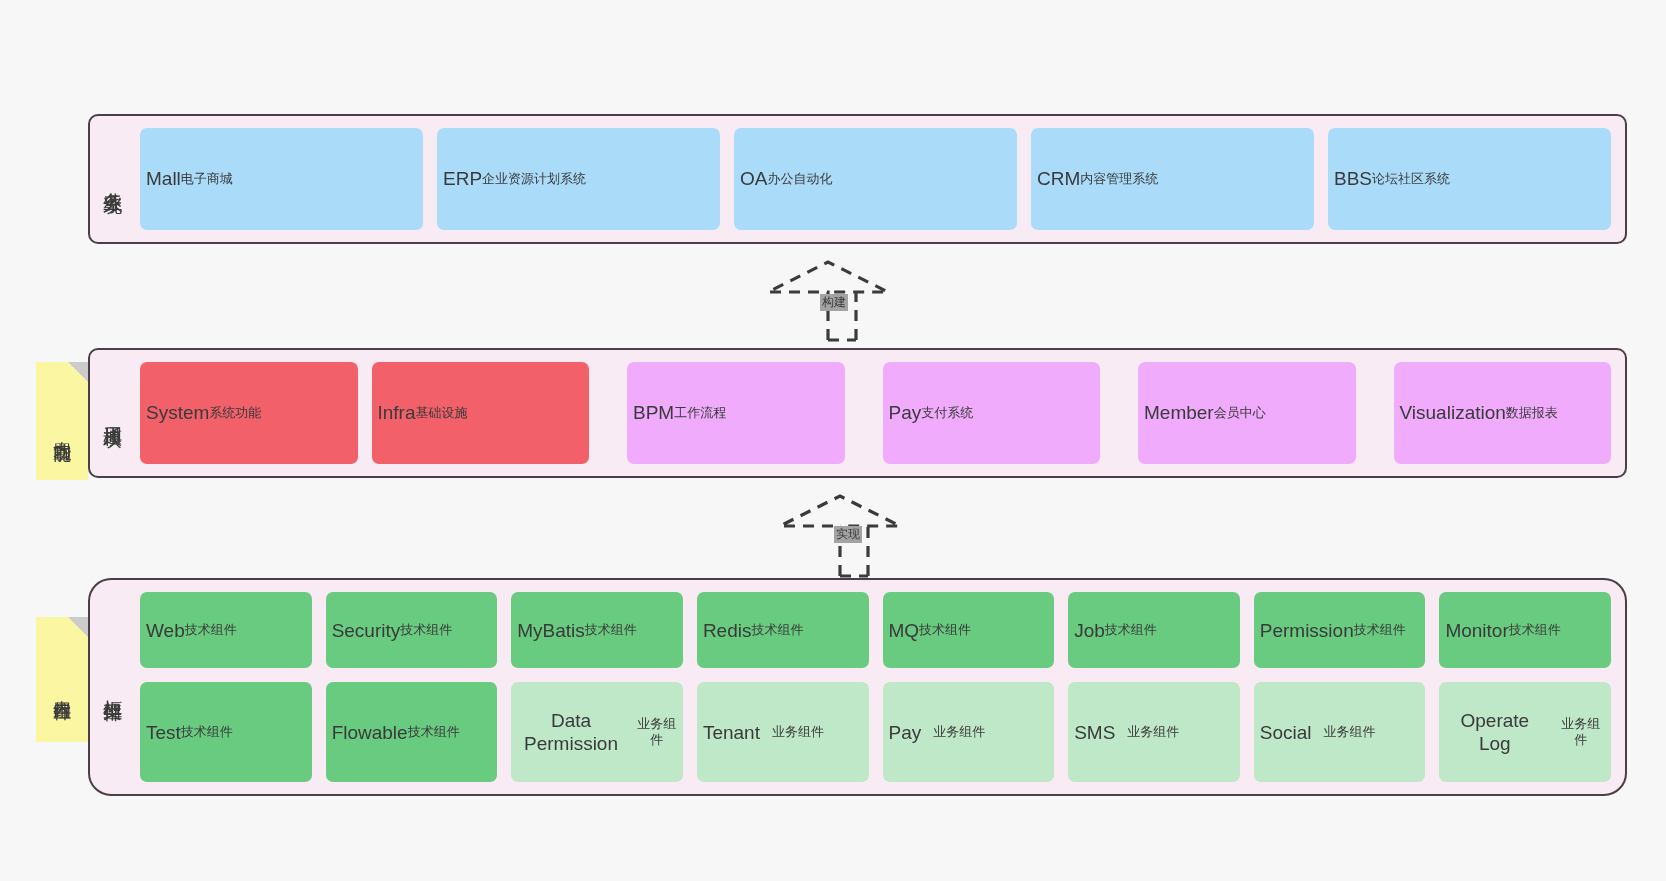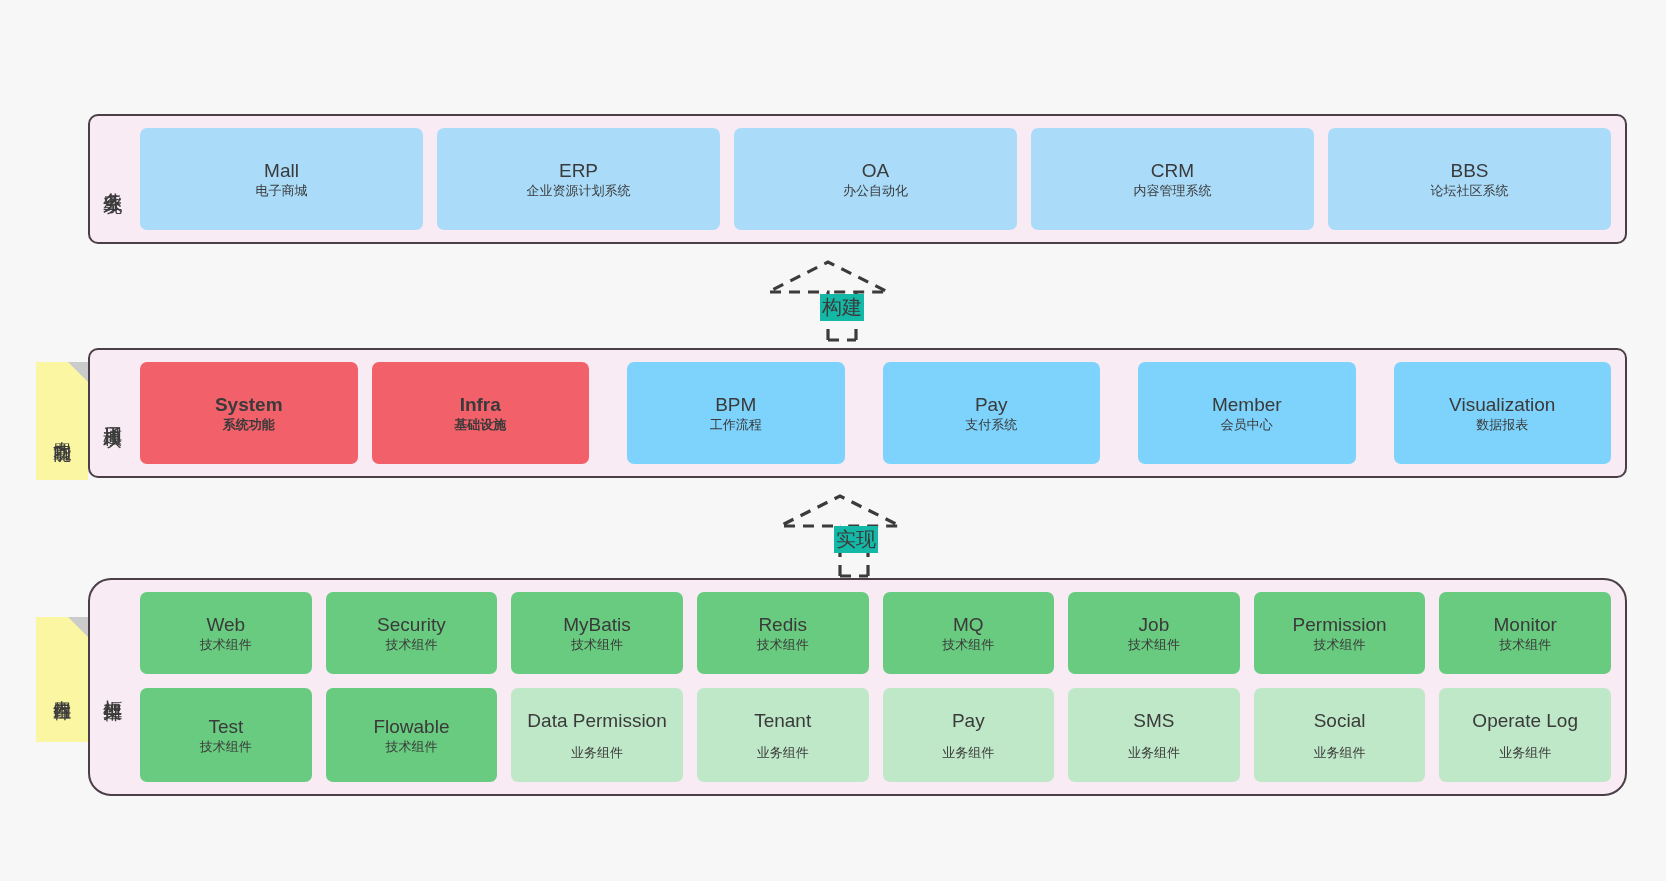--- a/index.html
+++ b/index.html
@@ -62,42 +62,42 @@
   }
   .card-row {
     display: flex;
     gap: 14px;
     flex: 1 1 auto;
   }
   .card {
     flex: 1 1 0;
     border-radius: 7px;
     display: flex;
-    flex-direction: column;
+    flex-direction: row;
     align-items: center;
-    justify-content: center;
+    justify-content: flex-start;
     text-align: center;
     line-height: 1.22;
     box-sizing: border-box;
     padding: 4px 6px;
     min-width: 0;
   }
   .card .t-en {
     font-size: 19px;
     color: #3a3a3a;
   }
   .card .t-cn {
     font-size: 13px;
     color: #3a3a3a;
   }
 
   
   .c-blue        { background: #aadcfa; }
-  .c-red         { background: #f2606a; font-weight: bold; }
-  .c-pink        { background: #7dd3fc; margin-left: 24px; }
+  .c-red         { background: #f2606a; }
+  .c-pink        { background: #f0abfc; margin-left: 24px; }
   .c-green-dark  { background: #68cb7f; }
   .c-green-light { background: #bfe8c8; gap: 12px; }
 
   
   .sticky {
     position: absolute;
     background: #fbf6a1;
     width: 52px;
     box-sizing: border-box;
     display: flex;
@@ -129,23 +129,23 @@
     width: 160px;
   }
   .connector svg {
     display: block;
     overflow: visible;
   }
   .connector .conn-label {
     position: absolute;
     left: 62px;
     top: 34px;
-    font-size: 20px;
+    font-size: 12px;
     color: #3b3b3b;
-    background: #14b8a6;
+    background: #a3a3a3;
     padding: 0 2px;
     white-space: nowrap;
     user-select: none;
   }
 </style>
 </head>
 <body>
 
 <div id="diagram">
 

